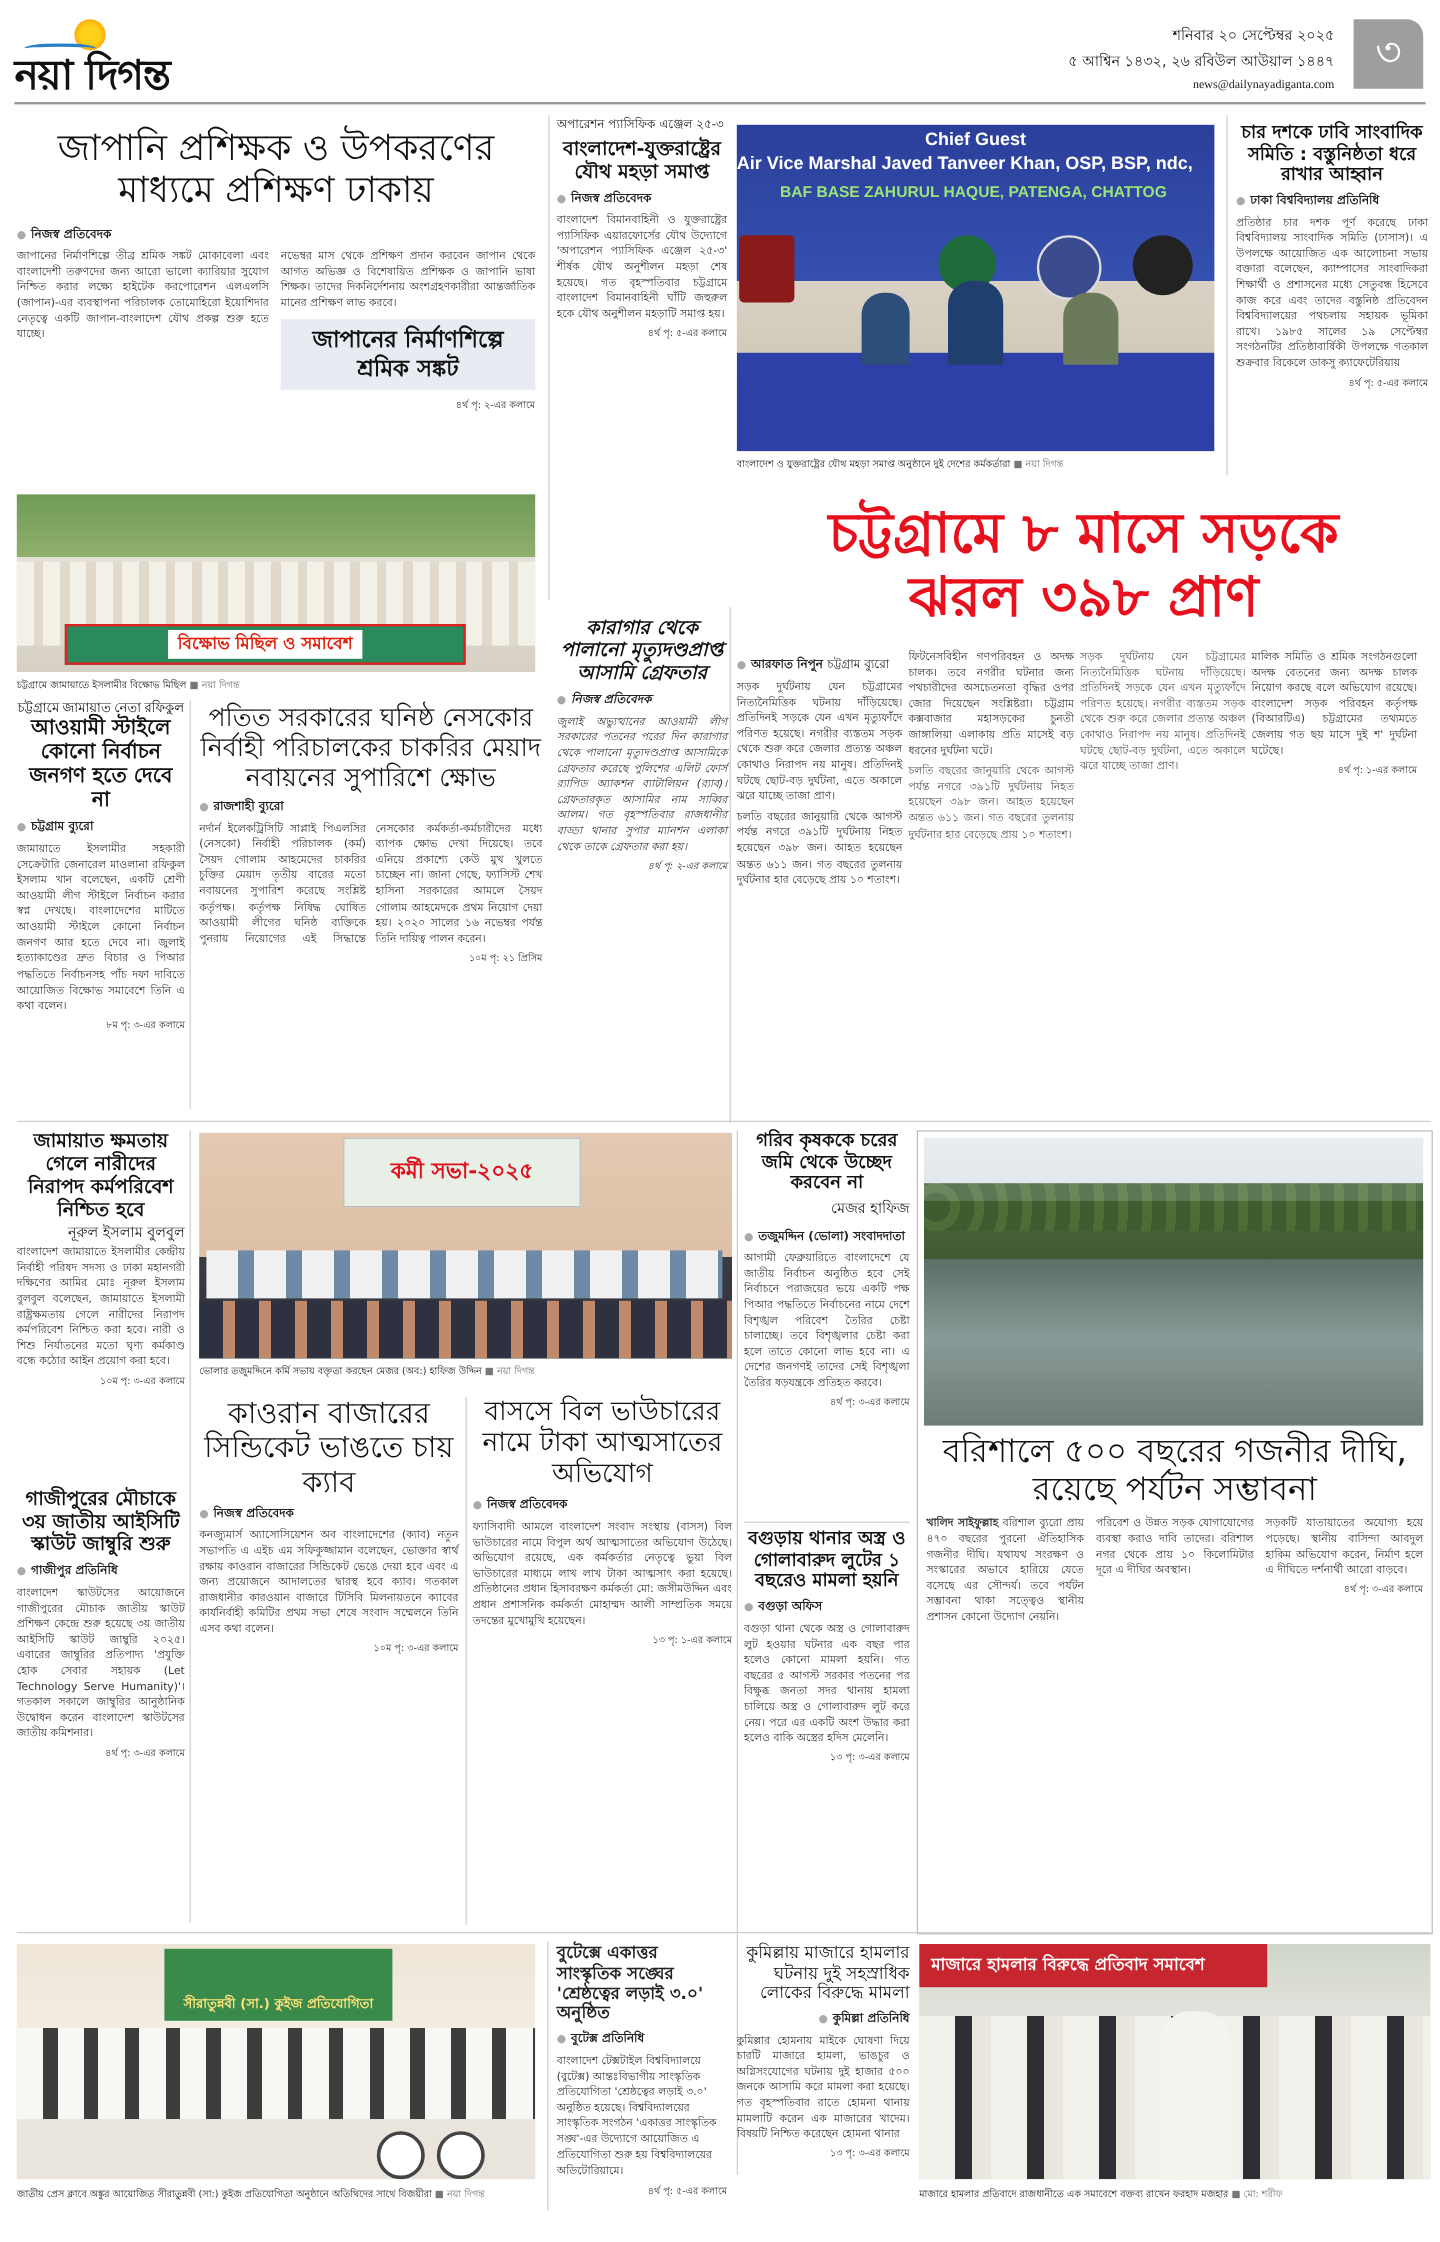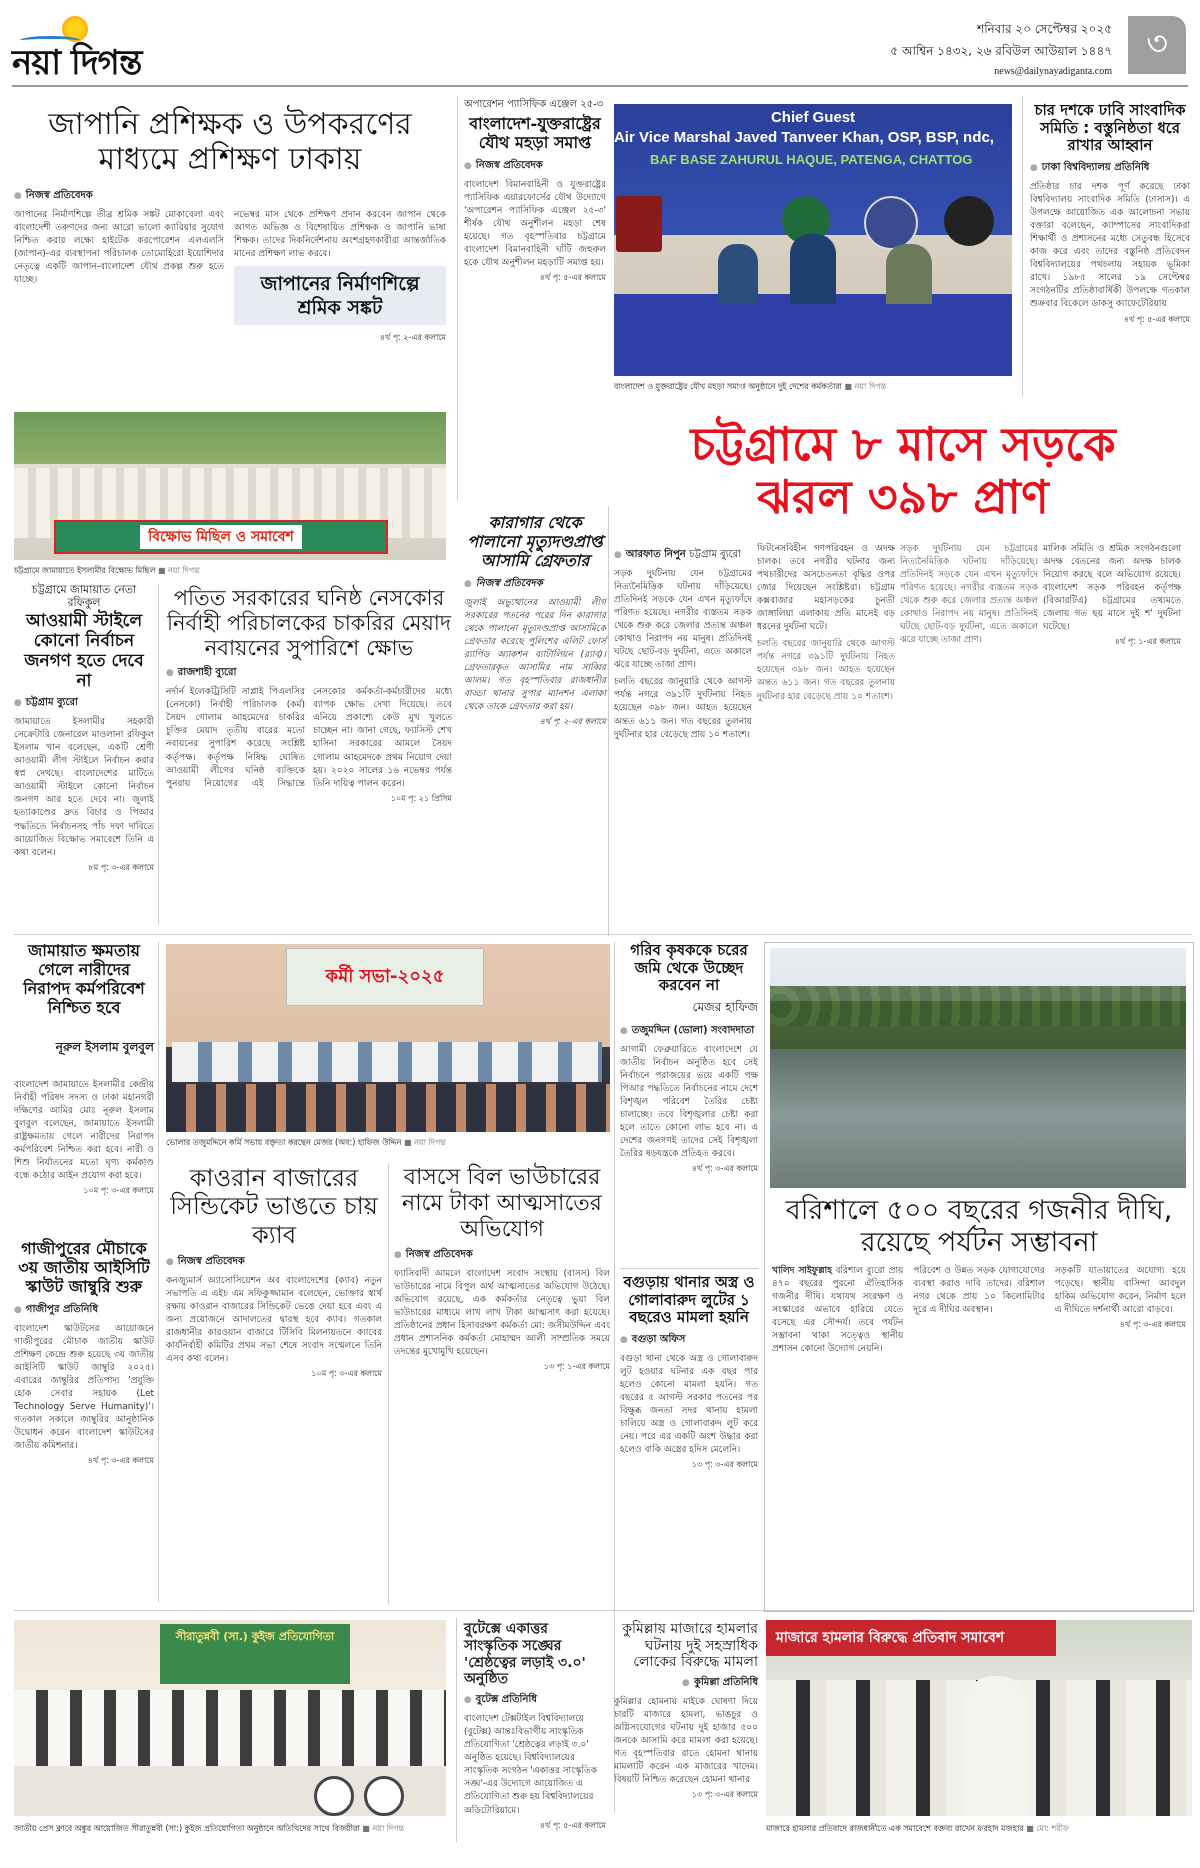--- a/index.html
+++ b/index.html
@@ -120,40 +120,40 @@
 
 <div class="abs" style="left:464px;top:514px;width:142px;font-style:italic;">
   <div class="hl" style="font-size:16px;font-weight:bold;">কারাগার থেকে পালানো মৃত্যুদণ্ডপ্রাপ্ত আসামি গ্রেফতার</div>
   <div class="byline">নিজস্ব প্রতিবেদক</div>
   <div class="body">জুলাই অভ্যুত্থানের আওয়ামী লীগ সরকারের পতনের পরের দিন কারাগার থেকে পালানো মৃত্যুদণ্ডপ্রাপ্ত আসামিকে গ্রেফতার করেছে পুলিশের এলিট ফোর্স র‍্যাপিড অ্যাকশন ব্যাটালিয়ন (র‍্যাব)। গ্রেফতারকৃত আসামির নাম সাব্বির আলম। গত বৃহস্পতিবার রাজধানীর বাড্ডা থানার সুপার ম্যানশন এলাকা থেকে তাকে গ্রেফতার করা হয়।</div>
   <div class="cont">৪র্থ পৃ: ২-এর কলামে</div>
 </div>
 <div class="vline" style="left:608px;top:506px;height:430px;"></div>
 
 <div class="abs" style="left:14px;top:584px;width:140px;">
-  <div class="hl" style="font-size:11px;">চট্টগ্রামে জামায়াত নেতা রফিকুল</div>
+  <div class="hl" style="font-size:11px;font-family:Liberation Serif, serif;">চট্টগ্রামে জামায়াত নেতা রফিকুল</div>
   <div class="hl" style="font-size:17px;font-weight:bold;">আওয়ামী স্টাইলে কোনো নির্বাচন জনগণ হতে দেবে না</div>
   <div class="byline">চট্টগ্রাম ব্যুরো</div>
   <div class="body">জামায়াতে ইসলামীর সহকারী সেক্রেটারি জেনারেল মাওলানা রফিকুল ইসলাম খান বলেছেন, একটি শ্রেণী আওয়ামী লীগ স্টাইলে নির্বাচন করার স্বপ্ন দেখছে। বাংলাদেশের মাটিতে আওয়ামী স্টাইলে কোনো নির্বাচন জনগণ আর হতে দেবে না। জুলাই হত্যাকাণ্ডের দ্রুত বিচার ও পিআর পদ্ধতিতে নির্বাচনসহ পাঁচ দফা দাবিতে আয়োজিত বিক্ষোভ সমাবেশে তিনি এ কথা বলেন।</div>
   <div class="cont">৮ম পৃ: ৩-এর কলামে</div>
 </div>
 <div class="vline" style="left:158px;top:584px;height:340px;"></div>
 
 <div class="abs" style="left:166px;top:586px;width:286px;">
   <div class="hl" style="font-size:21px;">পতিত সরকারের ঘনিষ্ঠ নেসকোর নির্বাহী পরিচালকের চাকরির মেয়াদ নবায়নের সুপারিশে ক্ষোভ</div>
   <div class="byline">রাজশাহী ব্যুরো</div>
   <div class="body" style="column-count:2;column-gap:8px;">নর্দার্ন ইলেকট্রিসিটি সাপ্লাই পিএলসির (নেসকো) নির্বাহী পরিচালক (কর্ম) সৈয়দ গোলাম আহমেদের চাকরির চুক্তির মেয়াদ তৃতীয় বারের মতো নবায়নের সুপারিশ করেছে সংশ্লিষ্ট কর্তৃপক্ষ। কর্তৃপক্ষ নিষিদ্ধ ঘোষিত আওয়ামী লীগের ঘনিষ্ঠ ব্যক্তিকে পুনরায় নিয়োগের এই সিদ্ধান্তে নেসকোর কর্মকর্তা-কর্মচারীদের মধ্যে ব্যাপক ক্ষোভ দেখা দিয়েছে। তবে এনিয়ে প্রকাশ্যে কেউ মুখ খুলতে চাচ্ছেন না। জানা গেছে, ফ্যাসিস্ট শেখ হাসিনা সরকারের আমলে সৈয়দ গোলাম আহমেদকে প্রথম নিয়োগ দেয়া হয়। ২০২০ সালের ১৬ নভেম্বর পর্যন্ত তিনি দায়িত্ব পালন করেন।</div>
   <div class="cont">১০ম পৃ: ২১ প্রিসিম</div>
 </div>
 
 <div class="hline" style="left:14px;top:934px;width:1178px;"></div>
 
 <div class="abs" style="left:14px;top:942px;width:140px;">
   <div class="hl" style="font-size:16px;font-weight:bold;">জামায়াত ক্ষমতায় গেলে নারীদের নিরাপদ কর্মপরিবেশ নিশ্চিত হবে</div>
-  <div style="font-size:12px;text-align:right;margin:20px 0;font-weight:bold;">নূরুল ইসলাম বুলবুল</div>
+  <div style="font-size:12px;text-align:right;margin:0 0;">নূরুল ইসলাম বুলবুল</div>
   <div class="body">বাংলাদেশ জামায়াতে ইসলামীর কেন্দ্রীয় নির্বাহী পরিষদ সদস্য ও ঢাকা মহানগরী দক্ষিণের আমির মোঃ নূরুল ইসলাম বুলবুল বলেছেন, জামায়াতে ইসলামী রাষ্ট্রক্ষমতায় গেলে নারীদের নিরাপদ কর্মপরিবেশ নিশ্চিত করা হবে। নারী ও শিশু নির্যাতনের মতো ঘৃণ্য কর্মকাণ্ড বন্ধে কঠোর আইন প্রয়োগ করা হবে।</div>
   <div class="cont">১০ম পৃ: ৩-এর কলামে</div>
 </div>
 <div class="vline" style="left:158px;top:942px;height:660px;"></div>
 
 <div class="photo" style="left:166px;top:944px;width:444px;height:188px;background:linear-gradient(180deg,#e4c9b2 0%,#ddc0a6 55%,#3b3b44 55%,#2d2f38 100%);">
   <div class="abs" style="left:120px;top:4px;width:196px;height:56px;background:#e8efe6;border:1px solid #bbb;display:flex;align-items:center;justify-content:center;">
     <span style="color:#e0101c;font-weight:bold;font-size:18px;">কর্মী সভা-২০২৫</span>
   </div>
   <div class="abs" style="left:6px;top:98px;width:430px;height:40px;background:repeating-linear-gradient(90deg,#f1f1f1 0 26px,#6f8aa8 26px 40px);"></div>
@@ -219,21 +219,21 @@
 <div class="abs" style="left:620px;top:1274px;width:138px;">
   <div class="hl" style="font-size:15px;font-weight:bold;">বগুড়ায় থানার অস্ত্র ও গোলাবারুদ লুটের ১ বছরেও মামলা হয়নি</div>
   <div class="byline">বগুড়া অফিস</div>
   <div class="body">বগুড়া থানা থেকে অস্ত্র ও গোলাবারুদ লুট হওয়ার ঘটনার এক বছর পার হলেও কোনো মামলা হয়নি। গত বছরের ৫ আগস্ট সরকার পতনের পর বিক্ষুব্ধ জনতা সদর থানায় হামলা চালিয়ে অস্ত্র ও গোলাবারুদ লুট করে নেয়। পরে এর একটি অংশ উদ্ধার করা হলেও বাকি অস্ত্রের হদিস মেলেনি।</div>
   <div class="cont">১৩ পৃ: ৩-এর কলামে</div>
 </div>
 
 <div class="hline" style="left:14px;top:1610px;width:1178px;"></div>
 
 <div class="photo" style="left:14px;top:1620px;width:432px;height:196px;background:linear-gradient(180deg,#efe6d8 0%,#f4efe6 50%,#e8e2d6 100%);">
-  <div class="abs" style="left:146px;top:4px;width:190px;height:60px;background:#3a8a4c;display:flex;align-items:flex-start;justify-content:center;padding:4px;box-sizing:border-box;">
+  <div class="abs" style="left:123px;top:4px;width:190px;height:60px;background:#3a8a4c;display:flex;align-items:flex-end;justify-content:center;padding:4px;box-sizing:border-box;">
     <span style="color:#ffe27a;font-weight:bold;font-size:11px;text-align:center;">সীরাতুন্নবী (সা.) কুইজ প্রতিযোগিতা</span>
   </div>
   <div class="abs" style="left:0;top:70px;width:100%;height:76px;background:repeating-linear-gradient(90deg,#f7f7f4 0 22px,#3d3d3d 22px 34px);"></div>
   <div class="abs" style="left:0;top:146px;width:100%;height:50px;background:#e9e5dc;"></div>
   <div class="abs" style="left:300px;top:156px;width:34px;height:34px;border-radius:50%;border:3px solid #444;background:#fff;"></div>
   <div class="abs" style="left:350px;top:156px;width:34px;height:34px;border-radius:50%;border:3px solid #444;background:#fff;"></div>
 </div>
 <div class="abs cap" style="left:14px;top:1822px;width:440px;">
   <span>জাতীয় প্রেস ক্লাবে অঙ্কুর আয়োজিত সীরাতুন্নবী (সা:) কুইজ প্রতিযোগিতা অনুষ্ঠানে অতিথিদের সাথে বিজয়ীরা</span>
   <span class="src">■ <span>নয়া দিগন্ত</span></span>

